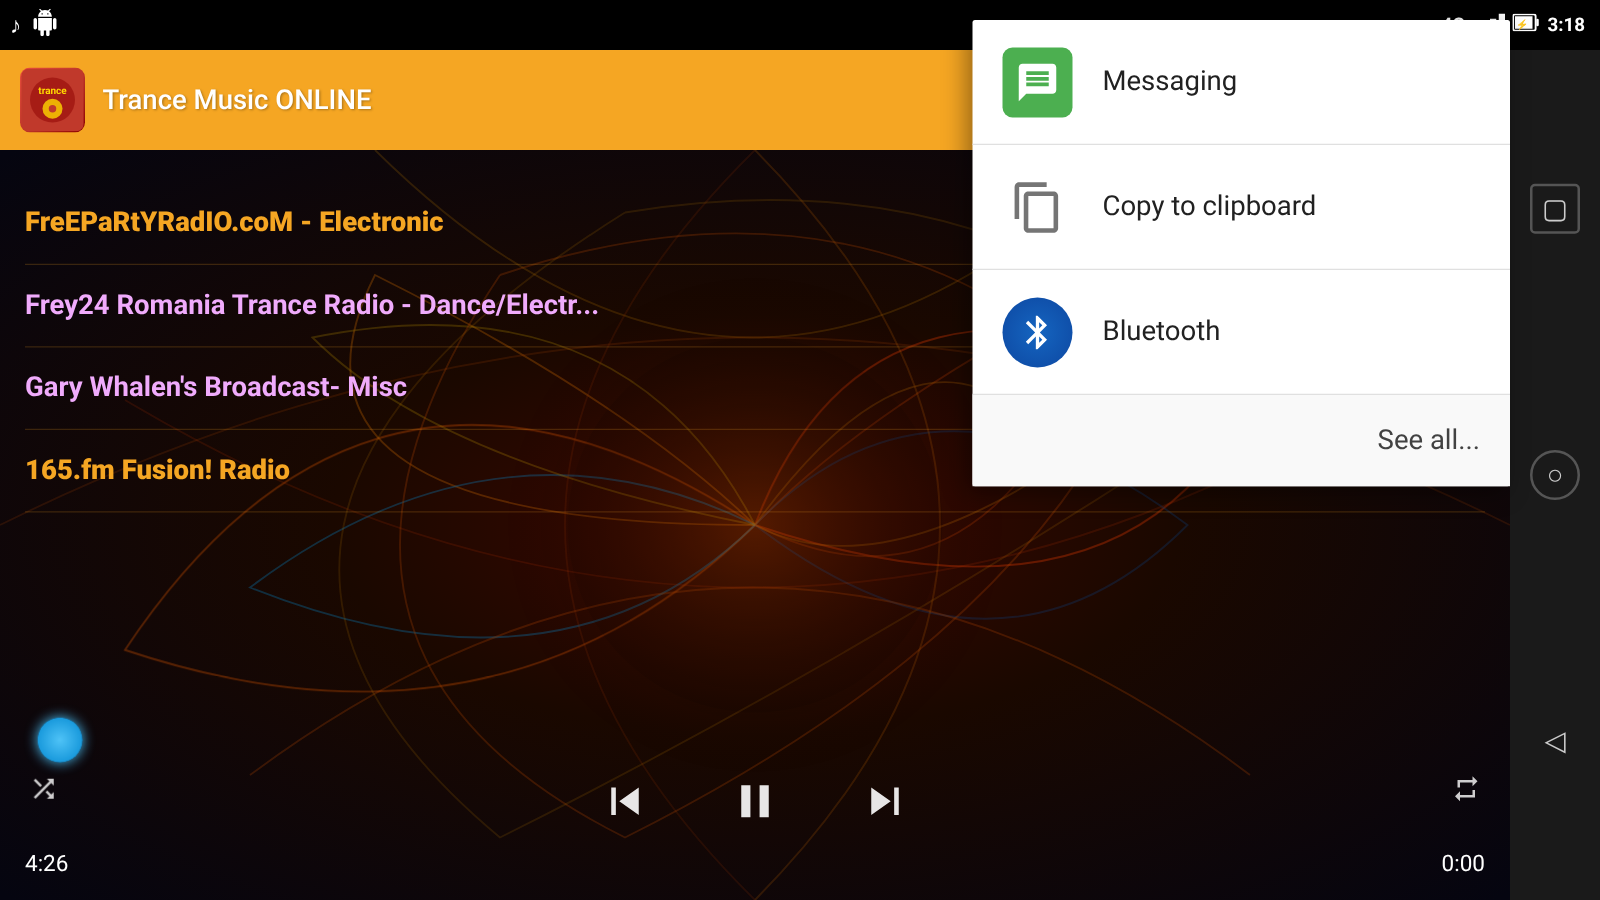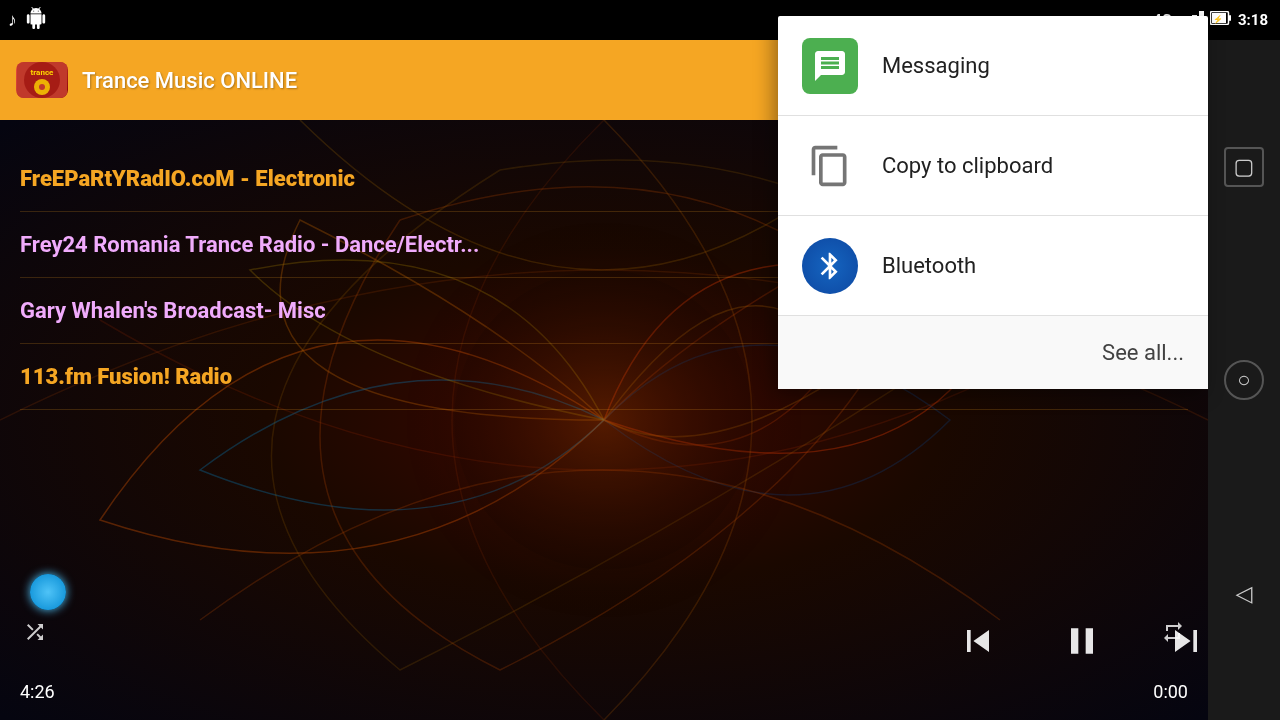--- a/index.html
+++ b/index.html
@@ -53,21 +53,21 @@
       height: 80px;
       background: #F5A623;
       display: flex;
       align-items: center;
       padding: 0 16px;
       gap: 14px;
       z-index: 50;
     }
     .app-logo {
       width: 52px;
-      height: 36px;
+      height: 52px;
       background: #c0392b;
       border-radius: 8px;
       display: flex;
       align-items: center;
       justify-content: center;
       font-size: 10px;
       color: #fff;
       font-weight: bold;
       overflow: hidden;
       position: relative;
@@ -176,21 +176,21 @@
       font-weight: 900;
     }
 
     
     .player-controls {
       position: absolute;
       bottom: 0; left: 0; right: 0;
       height: 120px;
       display: flex;
       flex-direction: column;
-      align-items: flex-end;
+      align-items: center;
       justify-content: center;
       gap: 8px;
     }
     .controls-row {
       display: flex;
       align-items: center;
       gap: 60px;
     }
     .ctrl-btn {
       color: #fff;
@@ -410,21 +410,21 @@
         <stop offset="100%" stop-color="transparent" stop-opacity="0"></stop>
       </radialGradient>
       <circle cx="604" cy="300" r="200" fill="url(#centerGlow)"></circle>
     </svg>
   </div>
 
   <div class="track-list">
     <div class="track-item highlight">FreEPaRtYRadIO.coM - Electronic</div>
     <div class="track-item">Frey24 Romania Trance Radio  - Dance/Electr...</div>
     <div class="track-item">Gary Whalen's Broadcast- Misc</div>
-    <div class="track-item highlight">113.fm Fusion! Radio</div>
+    <div class="track-item highlight">165.fm Fusion! Radio</div>
   </div>
 
   <div class="shuffle-btn">
     <svg width="30" height="24" viewBox="0 0 24 24" fill="#fff">
       <path d="M10.59 9.17L5.41 4 4 5.41l5.17 5.17 1.42-1.41zM14.5 4l2.04 2.04L4 18.59 5.41 20 17.96 7.46 20 9.5V4h-5.5zm.33 9.41l-1.41 1.41 3.13 3.13L14.5 20H20v-5.5l-2.04 2.04-3.13-3.13z"></path>
     </svg>
   </div>
 
   <div class="repeat-btn">
     <svg width="30" height="24" viewBox="0 0 24 24" fill="#fff">

